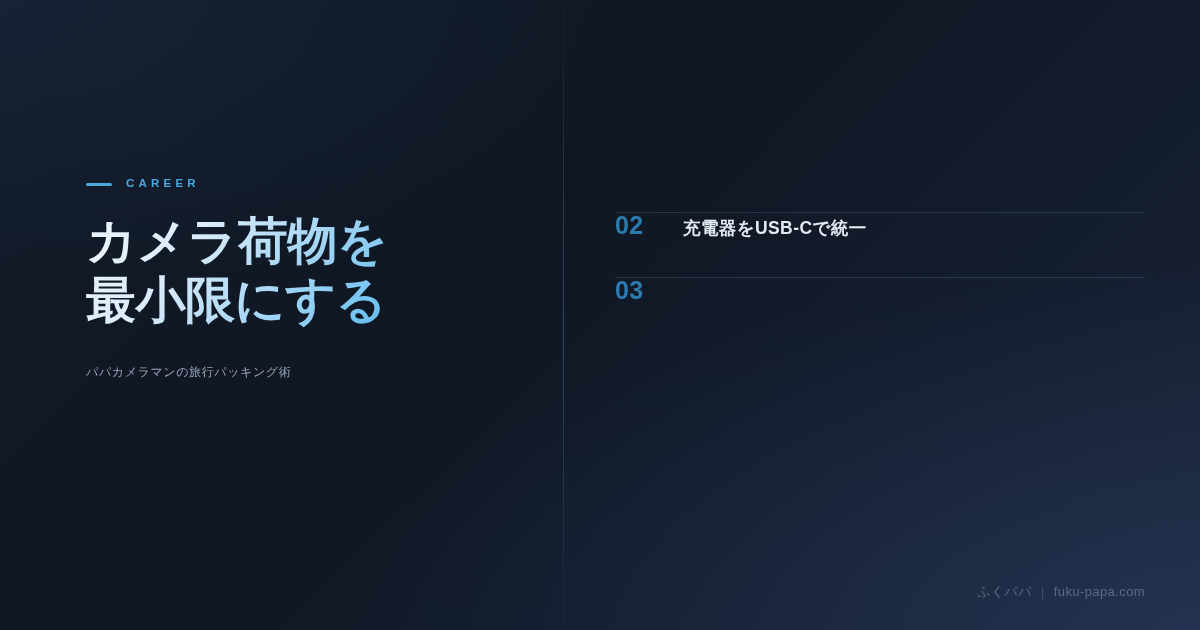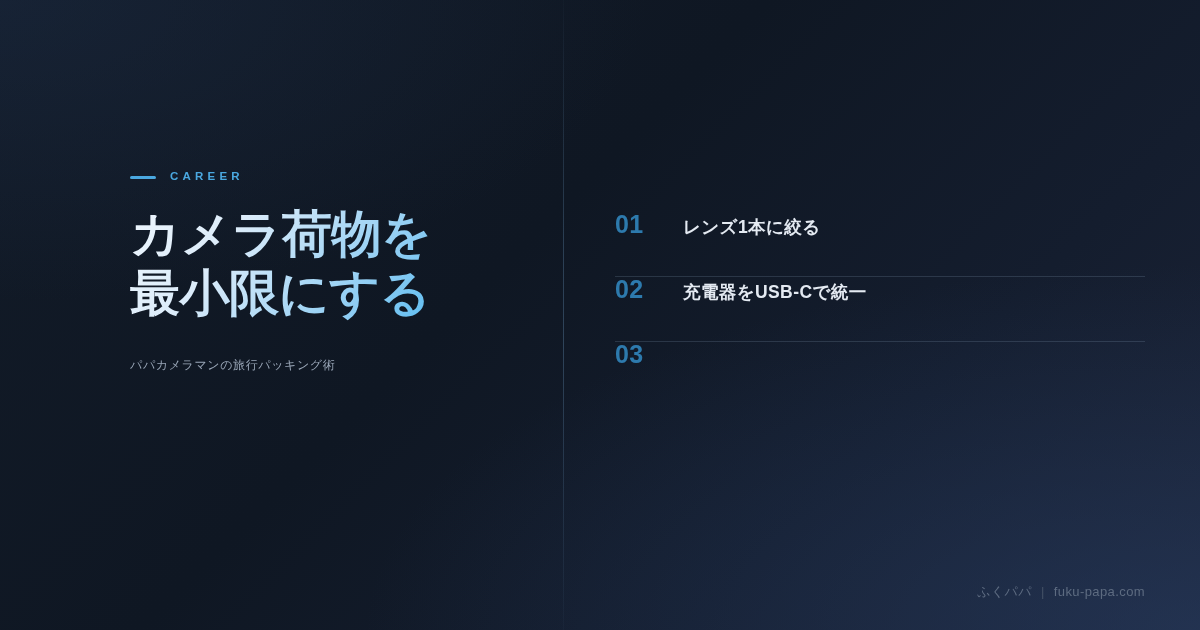--- a/index.html
+++ b/index.html
@@ -38,23 +38,22 @@
                 rgba(104,150,190,0.02) 0%,
                 rgba(104,150,190,0.30) 38%,
                 rgba(104,150,190,0.34) 55%,
                 rgba(104,150,190,0.03) 100%);
   }
 
   
   .left-col {
     position: absolute;
     left: 86px;
-    top: 168px;
+    top: 175px;
     width: 430px;
-    margin-left: 44px;
   }
 
   .eyebrow {
     display: flex;
     align-items: center;
     gap: 14px;
     height: 18px;
   }
   .eyebrow-dash {
     width: 26px;
@@ -162,24 +161,20 @@
     </div>
 
     <h1 class="headline">カメラ荷物を
 最小限にする</h1>
 
     <div class="subtitle">パパカメラマンの旅行パッキング術</div>
   </div>
 
   <div class="right-col">
 
-    <div class="point-row">
-      <span class="point-num">01</span>
-      <span class="point-text">レンズ1本に絞る</span>
-    </div>
     <div class="point-sep"></div>
 
     <div class="point-row">
       <span class="point-num">02</span>
       <span class="point-text">充電器をUSB-Cで統一</span>
     </div>
     <div class="point-sep"></div>
 
     <div class="point-row">
       <span class="point-num">03</span>

